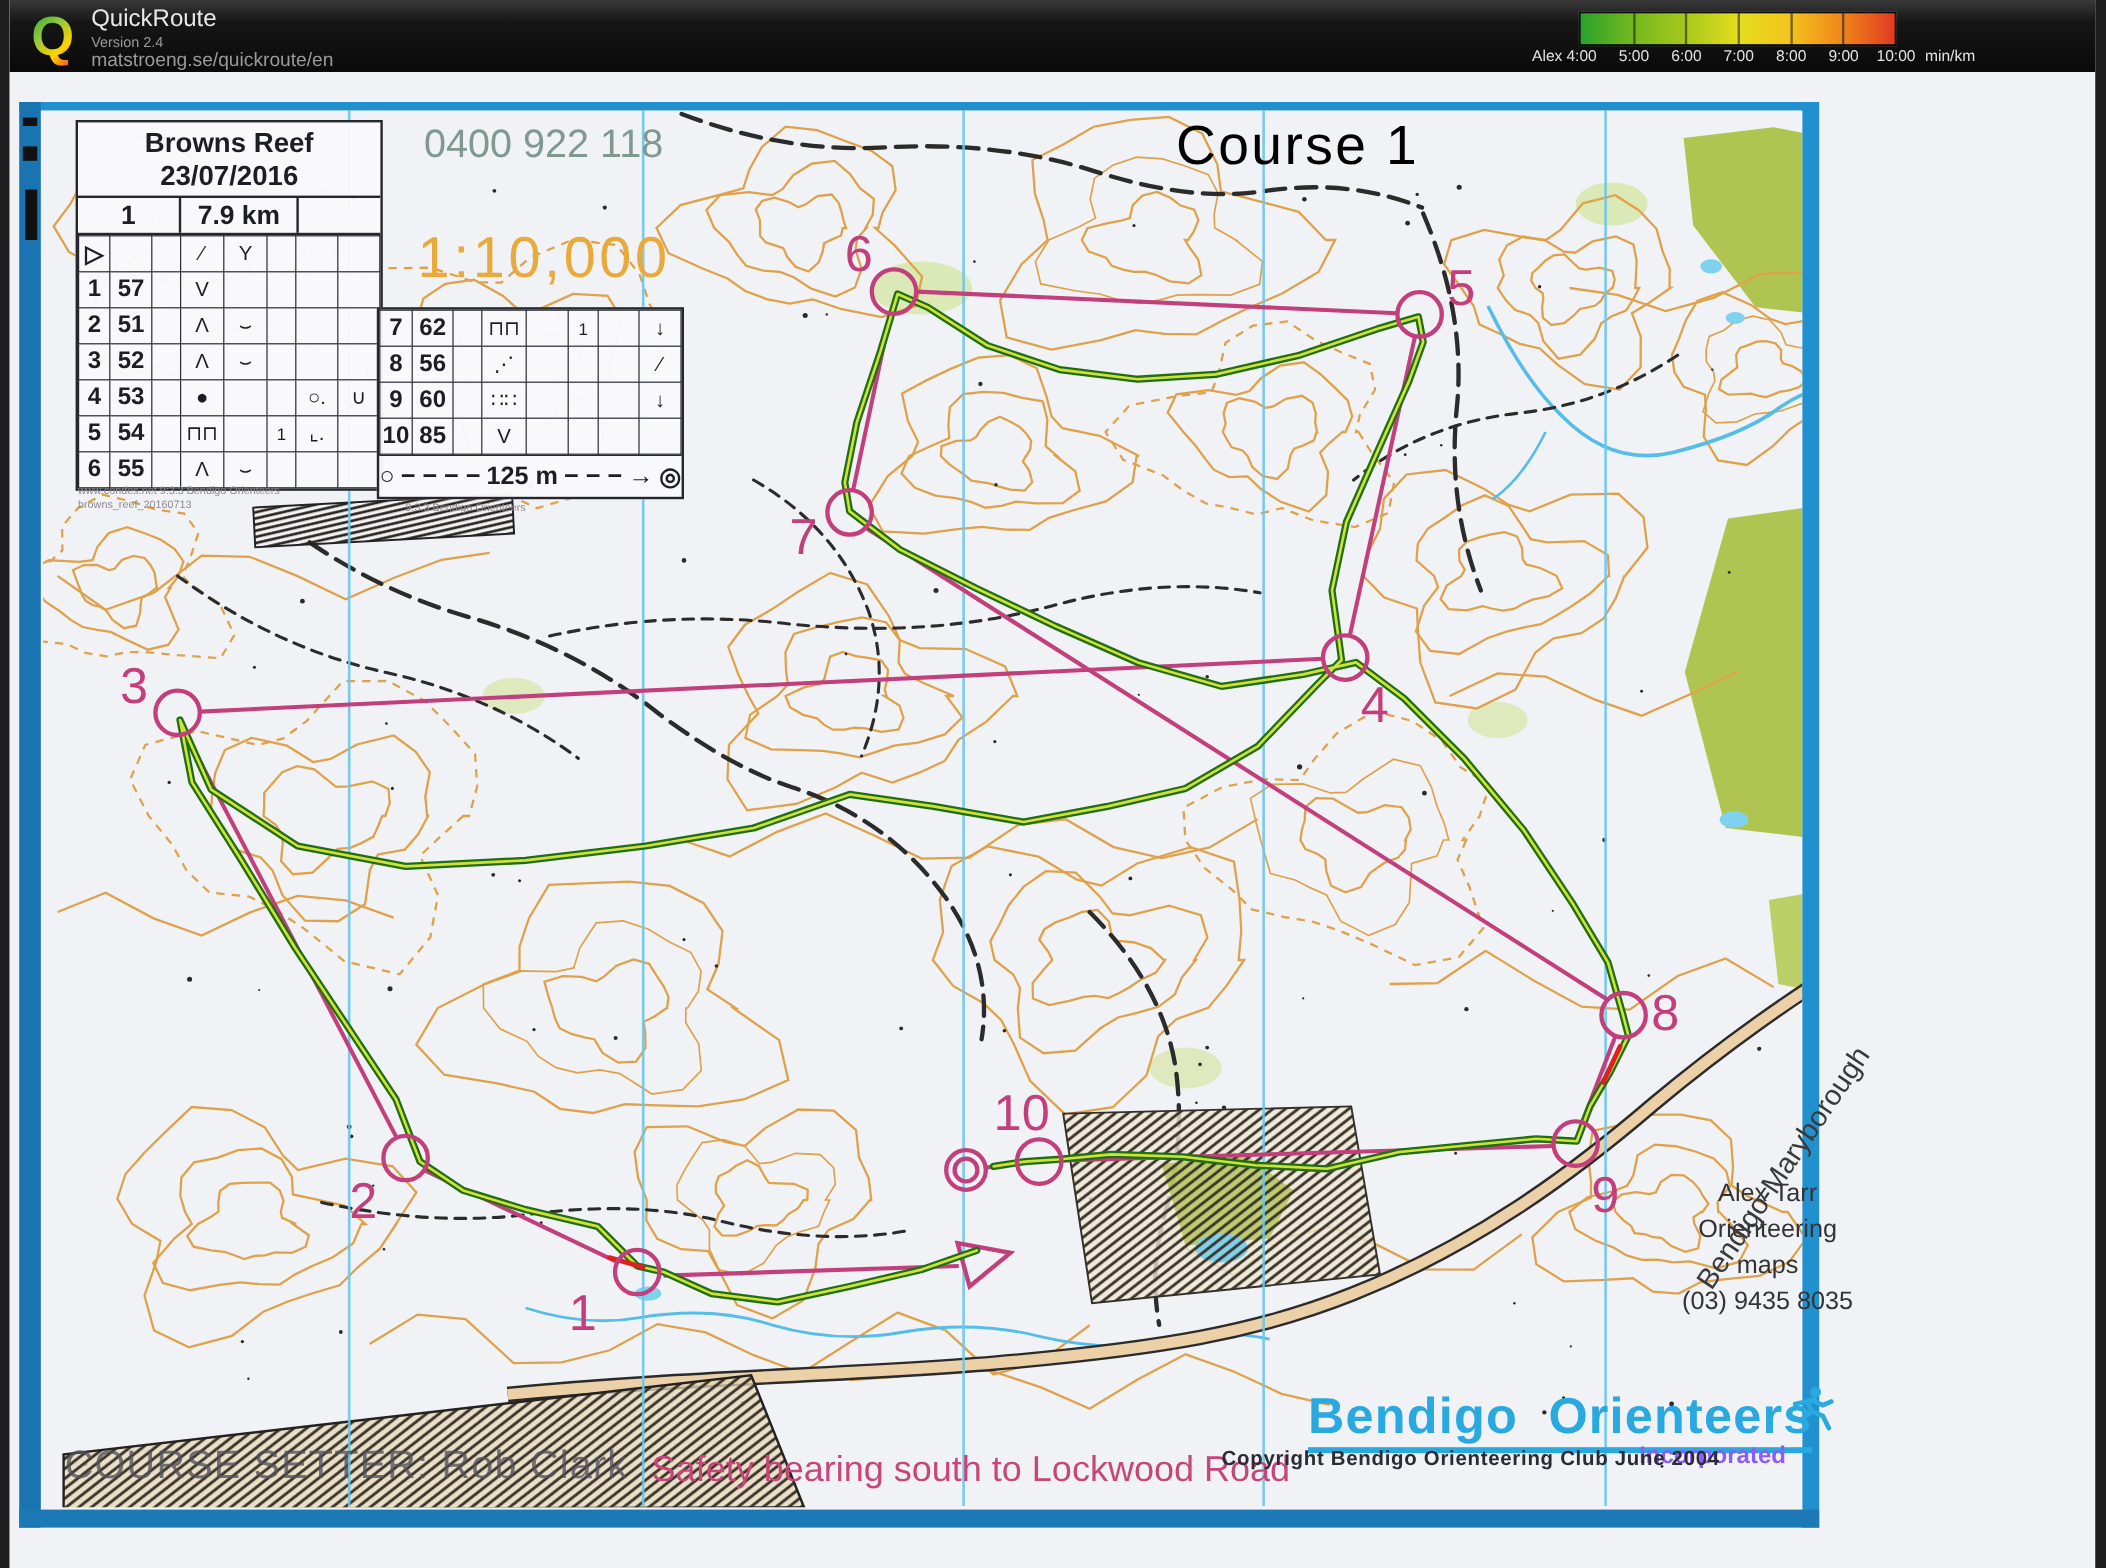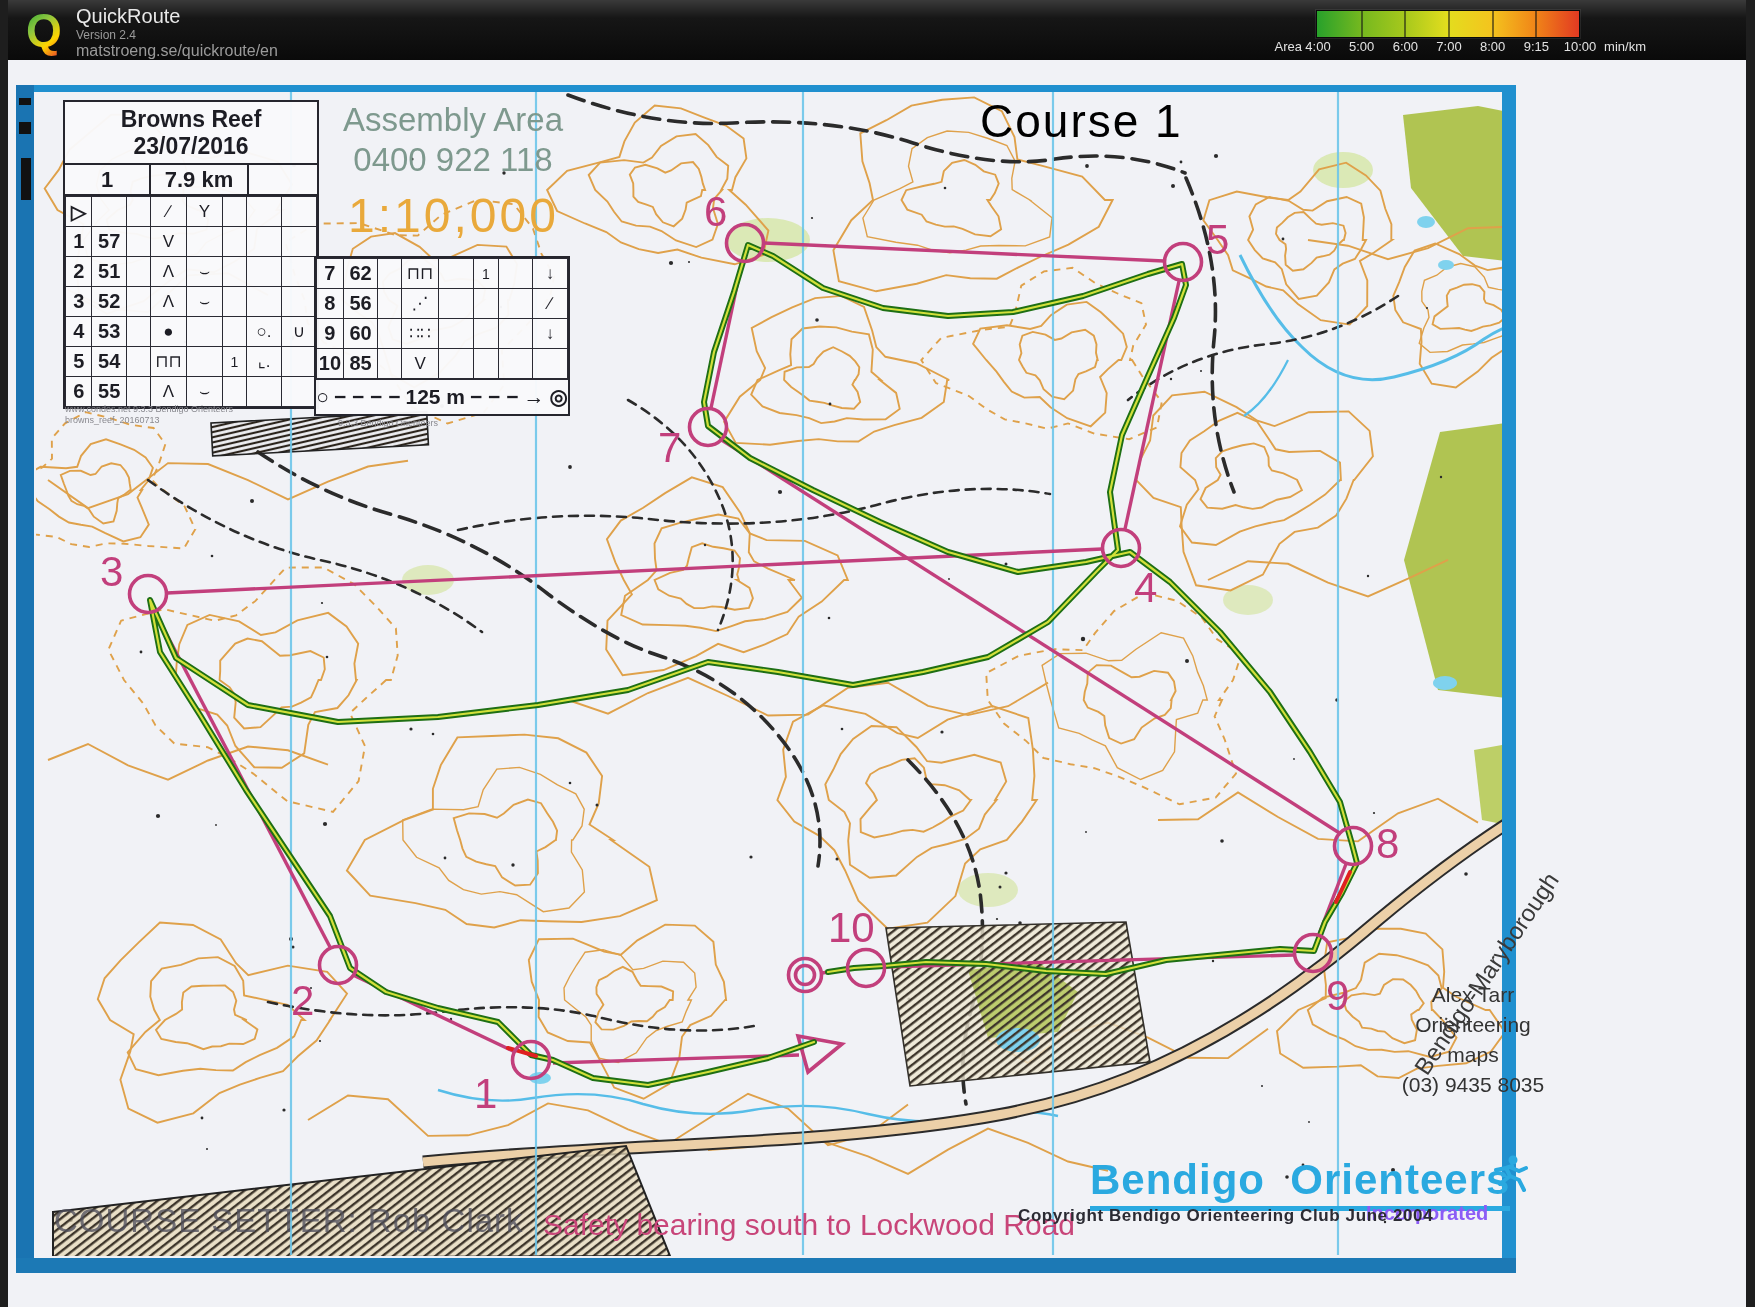--- a/index.html
+++ b/index.html
@@ -68,35 +68,35 @@
 <body>
 
 <div class="page">
 
   <div class="topbar">
     <div class="logo-q">Q</div>
     <div class="app-title">QuickRoute</div>
     <div class="app-version">Version 2.4</div>
     <div class="app-url">matstroeng.se/quickroute/en</div>
     <div class="pace-area">
-      <div class="pace-word">Area</div>
+      <div class="pace-word">Alex</div>
       <div class="pace-bar" style="background: linear-gradient(90deg, rgb(40, 161, 43), rgb(116, 184, 31), rgb(166, 200, 28), rgb(227, 221, 30), rgb(244, 196, 30), rgb(240, 133, 24), rgb(226, 58, 34));">
           <div class="pace-tick" style="left: 16.6667%;"></div>
           <div class="pace-tick" style="left: 33.3333%;"></div>
           <div class="pace-tick" style="left: 50%;"></div>
           <div class="pace-tick" style="left: 66.6667%;"></div>
           <div class="pace-tick" style="left: 83.3333%;"></div>
         </div>
       <div class="pace-labels">
           <span class="pace-tick-label" style="left: 0%;">4:00</span>
           <span class="pace-tick-label" style="left: 16.6667%;">5:00</span>
           <span class="pace-tick-label" style="left: 33.3333%;">6:00</span>
           <span class="pace-tick-label" style="left: 50%;">7:00</span>
           <span class="pace-tick-label" style="left: 66.6667%;">8:00</span>
-          <span class="pace-tick-label" style="left: 83.3333%;">9:15</span>
+          <span class="pace-tick-label" style="left: 83.3333%;">9:00</span>
           <span class="pace-tick-label" style="left: 100%;">10:00</span>
         </div>
       <div class="pace-unit">min/km</div>
     </div>
   </div>
 
   <div class="mapwrap">
     <svg class="base" width="1738" height="1247" viewBox="0 0 1738 1247">
       <defs>
         <clipPath id="mapclip">
@@ -374,21 +374,20 @@
           <text x="1368" y="798" class="ctl-num">8</text>
           <circle cx="1305" cy="893" r="18.5" class="ctl"></circle>
           <text x="1318" y="950" class="ctl-num">9</text>
           <circle cx="858" cy="908" r="18.5" class="ctl"></circle>
           <text x="820" y="882" class="ctl-num">10</text>
         </g>
     </svg>
 
     <div class="olay course-title">Course 1</div>
     <div class="olay assembly">
-      <div>Assembly Area</div>
       <div>0400 922 118</div>
     </div>
     <div class="olay map-scale">1:10,000</div>
     <div class="olay safety">Safety bearing south to Lockwood Road</div>
     <div class="olay setter">COURSE SETTER: Rob Clark</div>
     <div class="olay club">Bendigo  Orienteers</div>
     <div class="olay club-sub">Incorporated</div>
     <div class="olay copyright">Copyright Bendigo Orienteering Club June 2004</div>
     <div class="olay mapper">
       <div>Alex Tarr</div>

